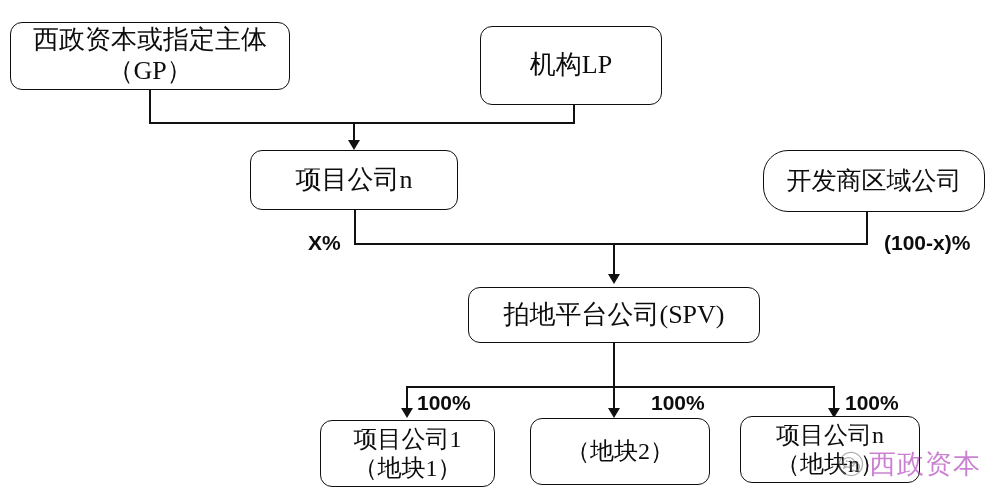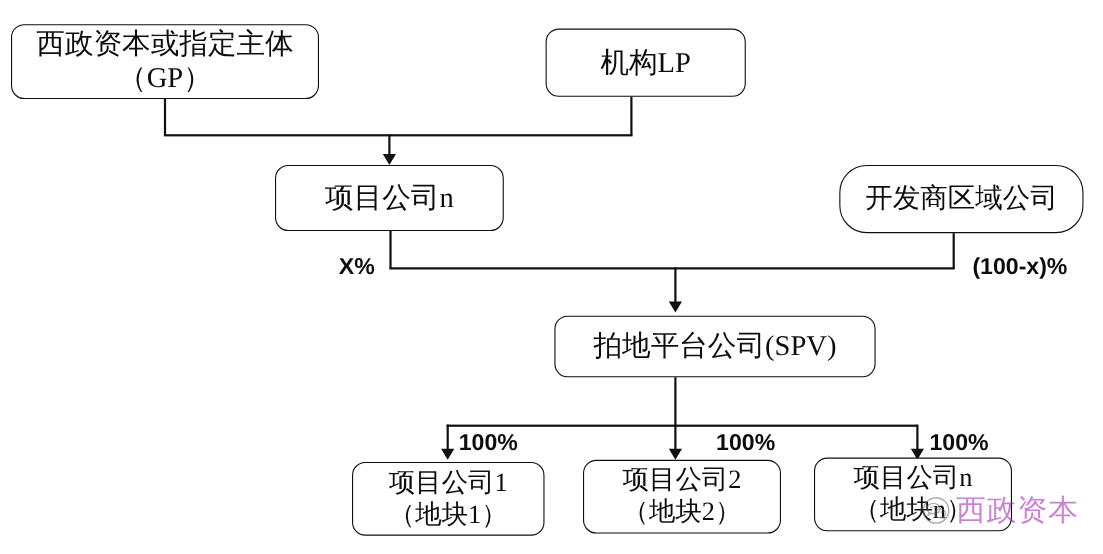--- a/index.html
+++ b/index.html
@@ -101,21 +101,21 @@
 </head>
 <body>
 
 <div id="canvas">
 
   <div class="node t26" style="left:10px; top:22px; width:280px; height:68px;align-items:center;">
     <span class="line1">西政资本或指定主体</span>
     <span class="line2">（GP）</span>
   </div>
 
-  <div class="node t26" style="left:496px; top:26px; width:182px; height:62px;">
+  <div class="node t26" style="left:480px; top:26px; width:182px; height:79px;">
     <span class="line1">机构LP</span>
   </div>
 
   <div class="conn vline" style="left:149px; top:90px; height:33px;"></div>
   <div class="conn vline" style="left:573px; top:88px; height:35px;"></div>
 
   <div class="conn hline" style="left:149px; top:122px; width:426px;"></div>
 
   <div class="conn vline" style="left:353px; top:122px; height:25px;"></div>
   <div class="arrow" style="left:348px; top:140px;"></div>
@@ -132,21 +132,21 @@
   <div class="conn vline" style="left:866px; top:212px; height:32px;"></div>
 
   <div class="conn hline" style="left:354px; top:243px; width:514px;"></div>
 
   <div class="conn vline" style="left:613px; top:243px; height:33px;"></div>
   <div class="arrow" style="left:608px; top:274px;"></div>
 
   <span class="elabel" style="left:308px; top:231px;">X%</span>
   <span class="elabel" style="left:884px; top:231px;">(100-x)%</span>
 
-  <div class="node t26" style="left:468px; top:287px; width:292px; height:56px;margin-left:36px;">
+  <div class="node t26" style="left:468px; top:287px; width:292px; height:56px;">
     <span class="line1">拍地平台公司(SPV)</span>
   </div>
 
   <div class="conn vline" style="left:613px; top:343px; height:44px;"></div>
   <div class="conn hline" style="left:406px; top:386px; width:428px;"></div>
 
   <div class="conn vline" style="left:406px; top:386px; height:25px;"></div>
   <div class="arrow" style="left:401px; top:408px;"></div>
   <span class="elabel" style="left:417px; top:391px;">100%</span>
 
@@ -157,21 +157,20 @@
   <div class="conn vline" style="left:833px; top:386px; height:25px;"></div>
   <div class="arrow" style="left:828px; top:408px;"></div>
   <span class="elabel" style="left:845px; top:391px;">100%</span>
 
   <div class="node t24" style="left:320px; top:420px; width:175px; height:67px;">
     <span class="line1">项目公司1</span>
     <span class="line2">（地块1）</span>
   </div>
 
   <div class="node t24" style="left:530px; top:418px; width:180px; height:67px;">
-    <span class="line1">项目公司2</span>
     <span class="line2">（地块2）</span>
   </div>
 
   <div class="node t24" style="left:740px; top:416px; width:180px; height:67px;">
     <span class="line1">项目公司n</span>
     <span class="line2">（地块n）</span>
   </div>
 
   <div id="watermark">
     <span class="wm-badge">

